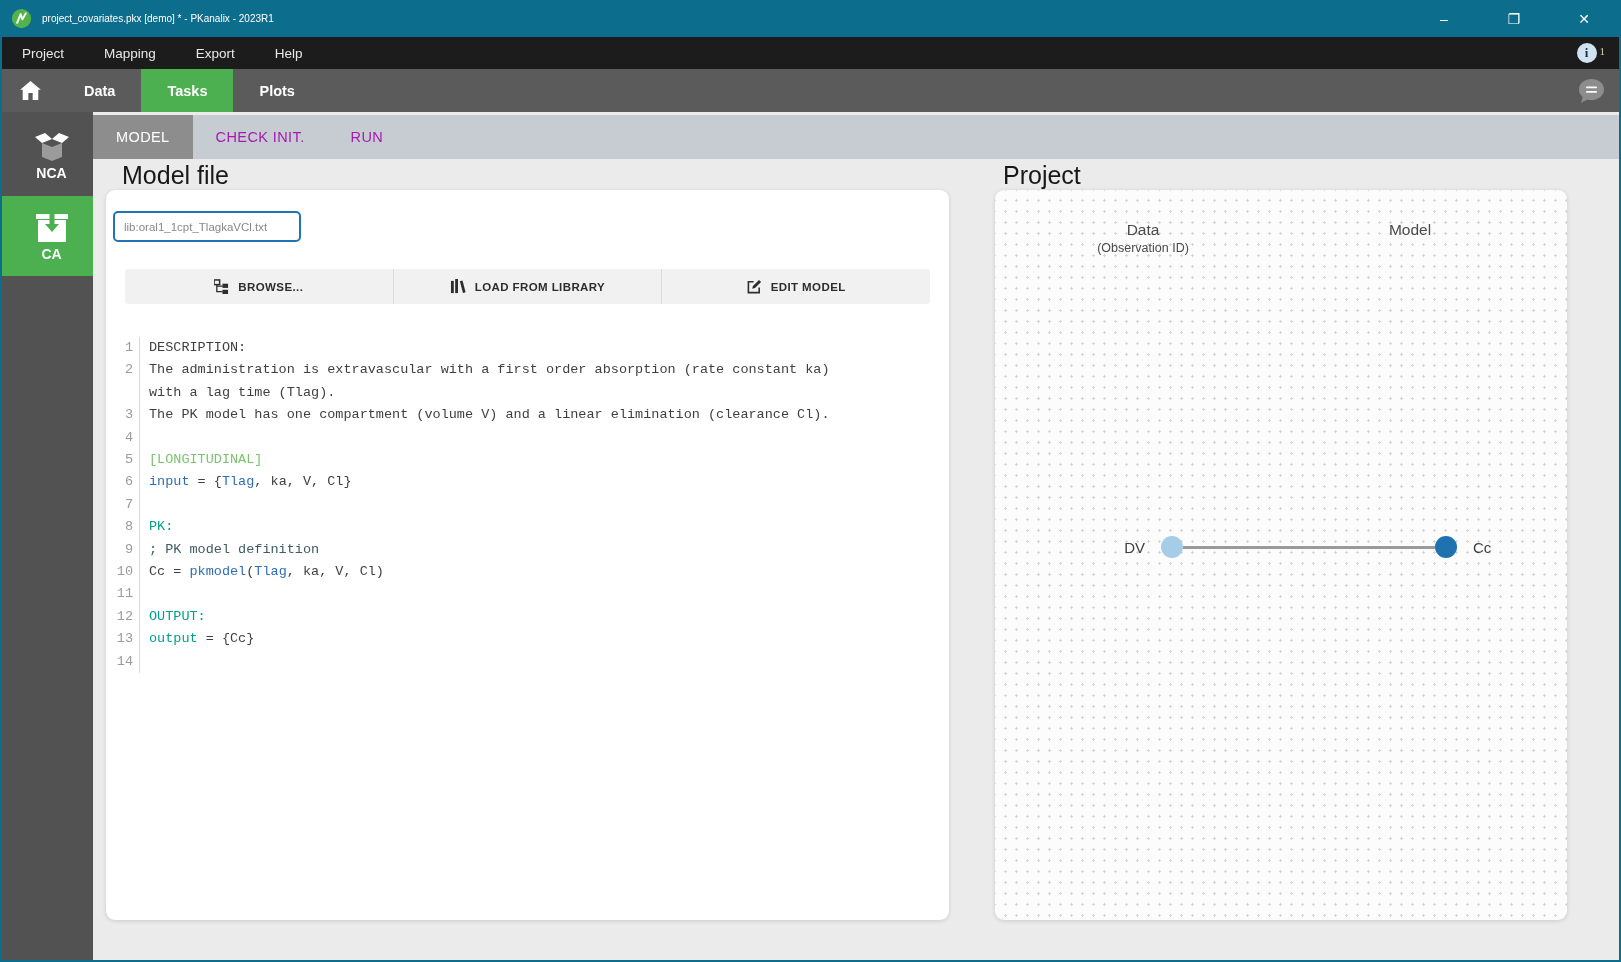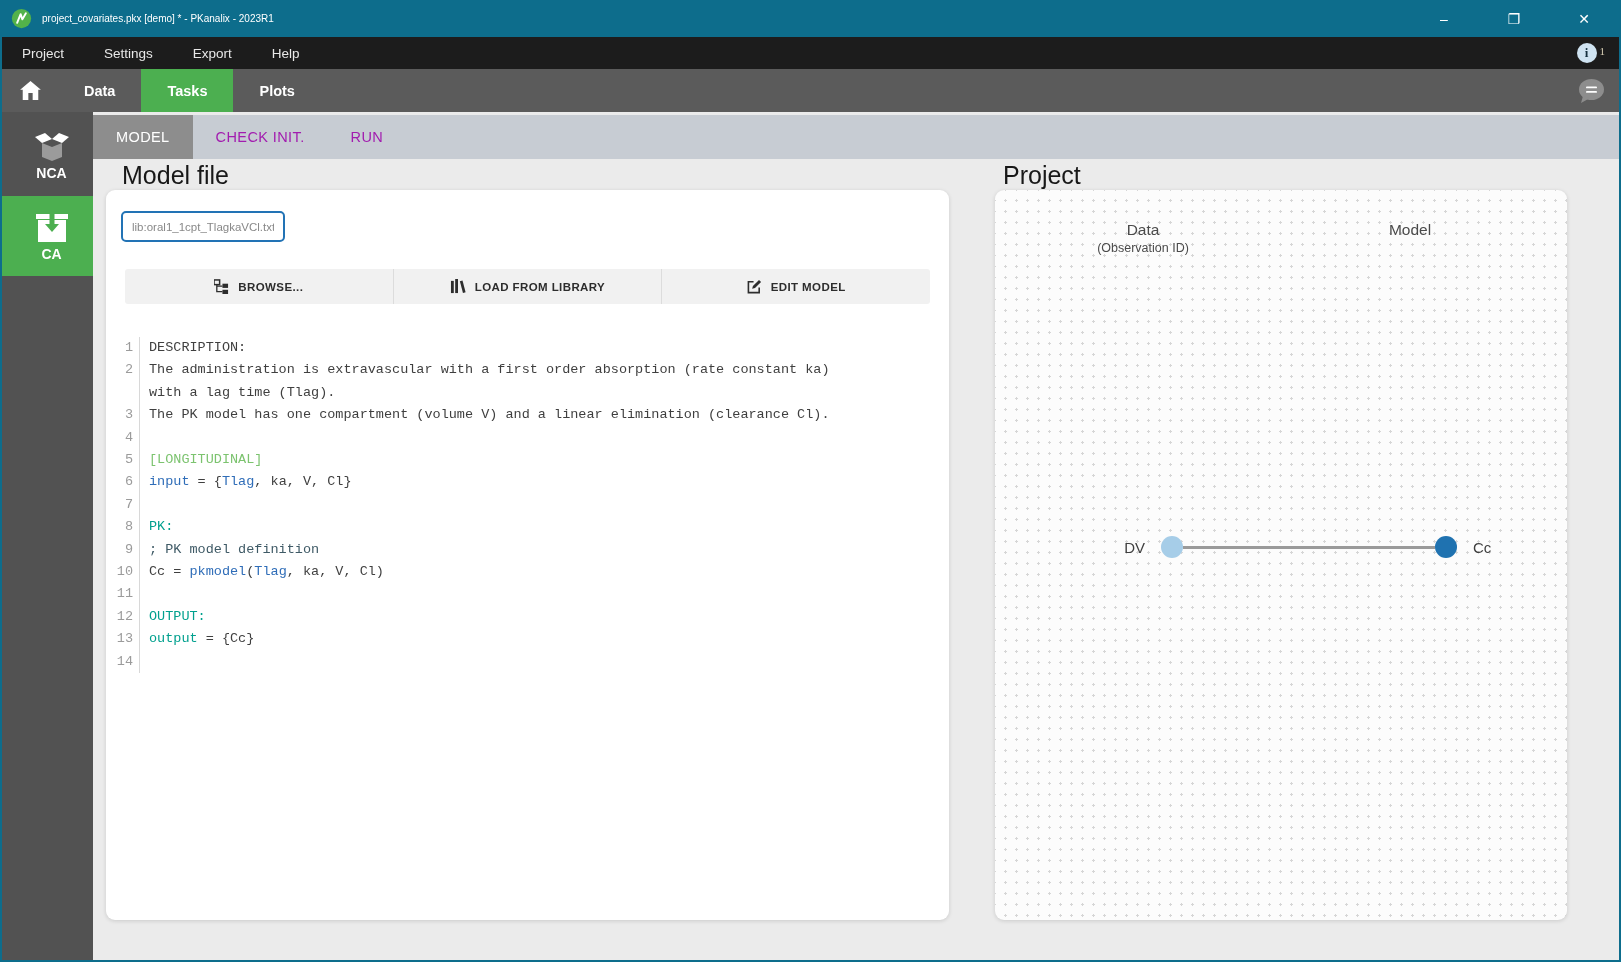--- a/index.html
+++ b/index.html
@@ -49,21 +49,21 @@
   .content { flex:1; display:flex; min-height:0; padding-left:13px;gap:8px; }
   .col-left { width:843px; flex-shrink:0; display:flex; flex-direction:column; }
   .col-right { flex:1; margin-left:38px; margin-right:52px; display:flex; flex-direction:column; }
   .panel-heading { font-size:25px; line-height:29px; color:#181818; margin:2px 0 0 16px; font-weight:400; }
   .col-right .panel-heading { margin-left:8px; }
 
   .card { background:#fff; border-radius:9px; box-shadow:0 1px 4px rgba(0,0,0,.14);
           flex:1; margin-bottom:40px; position:relative; overflow:hidden; }
 
   
-  .model-path { display:block; margin:21px 0 0 15px; width:164px; height:31px;
+  .model-path { display:block; margin:21px 0 0 7px; width:188px; height:31px;
                 border:2px solid #2273b5; border-radius:5px; padding:0 9px;
                 font-family:"Liberation Sans", sans-serif; font-size:11.5px; color:#888; outline:none; background:#fff; }
   .btn-row { display:flex; margin:27px 19px 0 19px; height:35px; background:#f1f1f1; border-radius:3px; }
   .mf-btn { flex:1; display:flex; align-items:center; justify-content:center; gap:9px;
             background:none; border:none; font-family:"Liberation Sans", sans-serif;
             font-size:11.5px; font-weight:bold; letter-spacing:.4px; color:#2d2d2d; cursor:pointer; }
   .mf-btn + .mf-btn { border-left:1px solid #dcdcdc; }
 
   .code-editor { margin:33px 0 0 9px; font-family:"Liberation Mono","DejaVu Sans Mono",monospace;
                  font-size:13.5px; line-height:22.4px; }
@@ -108,21 +108,21 @@
     <span class="title-text">project_covariates.pkx [demo] * - PKanalix - 2023R1</span>
     <div class="win-controls">
       <span class="win-btn">–</span>
       <span class="win-btn">❐</span>
       <span class="win-btn">✕</span>
     </div>
   </div>
 
   <div class="menubar">
     <span class="menu-item">Project</span>
-    <span class="menu-item">Settings</span>
+    <span class="menu-item">Mapping</span>
     <span class="menu-item">Export</span>
     <span class="menu-item">Help</span>
     <div class="menubar-right">
       <span class="info-badge">i</span>
       <span class="info-count">1</span>
     </div>
   </div>
 
   <div class="navbar">
     <div class="home-tab">

